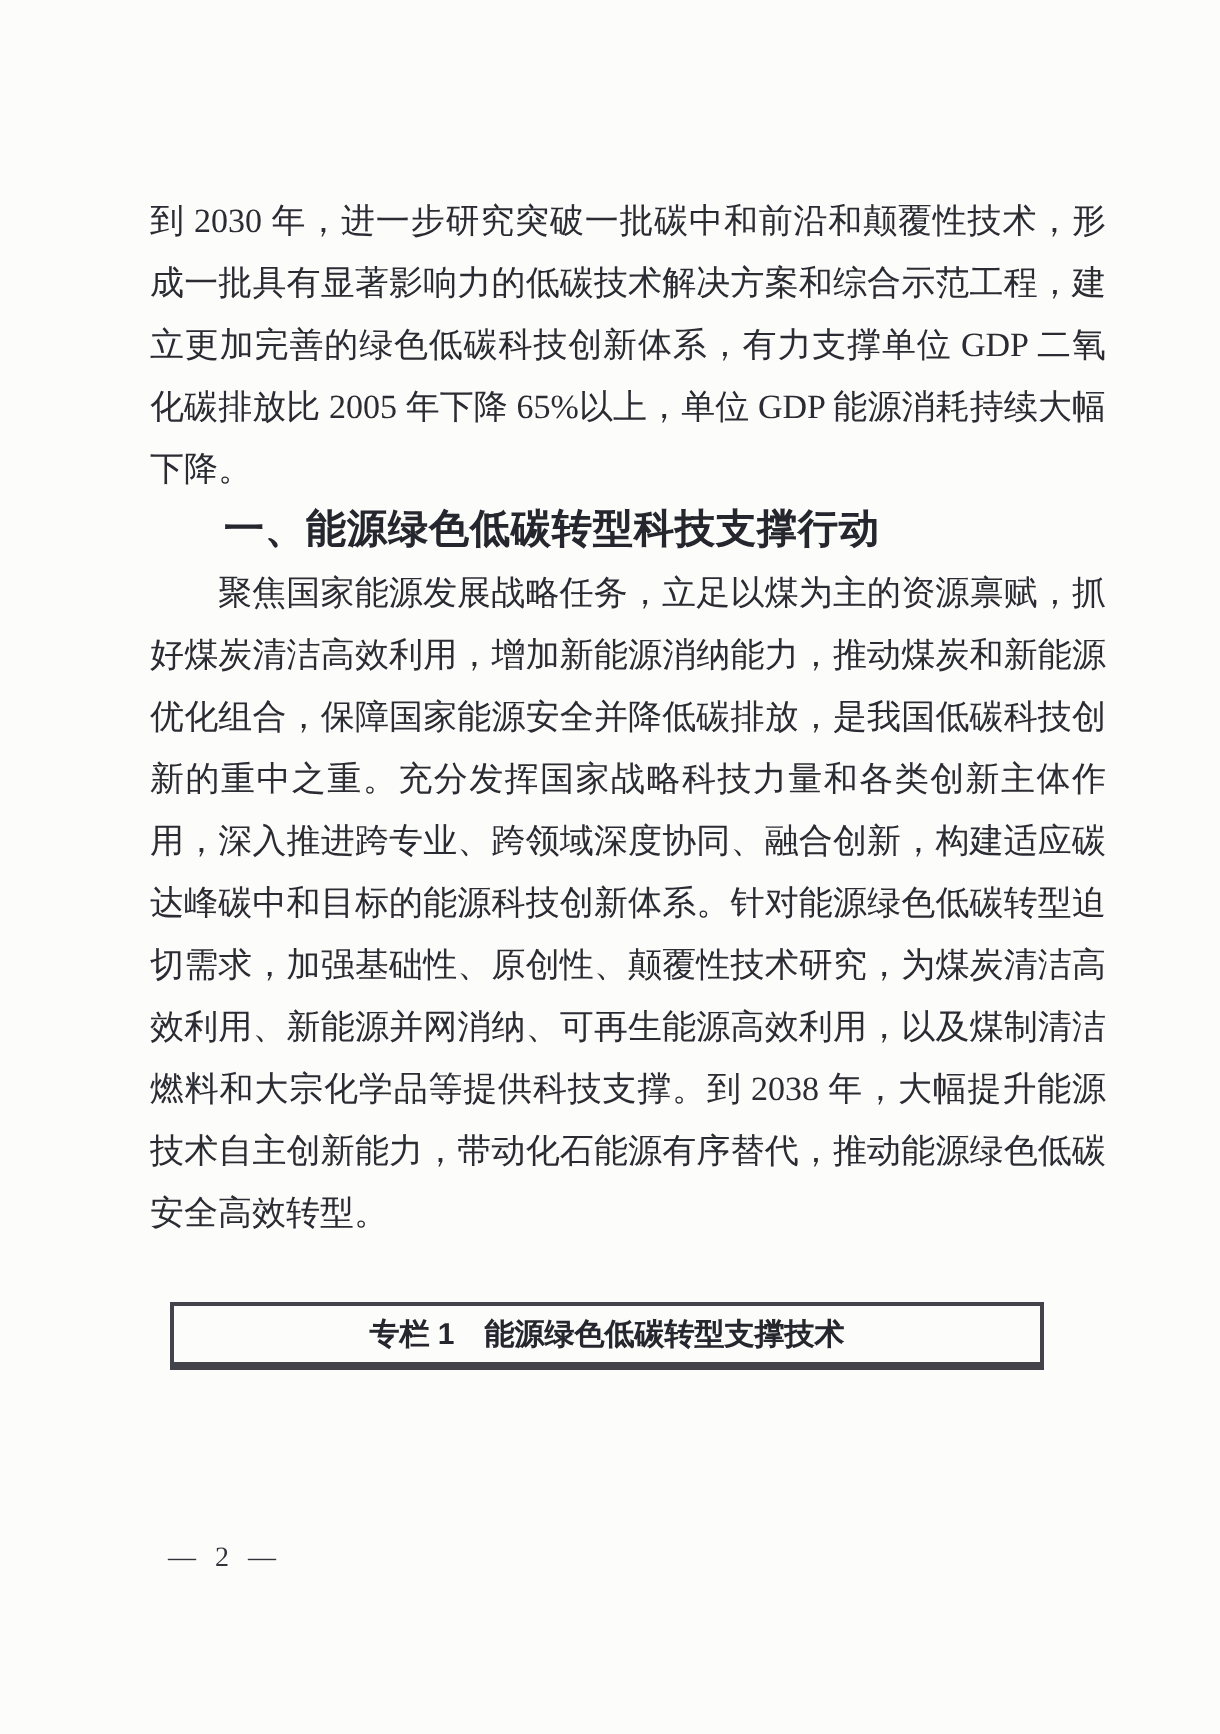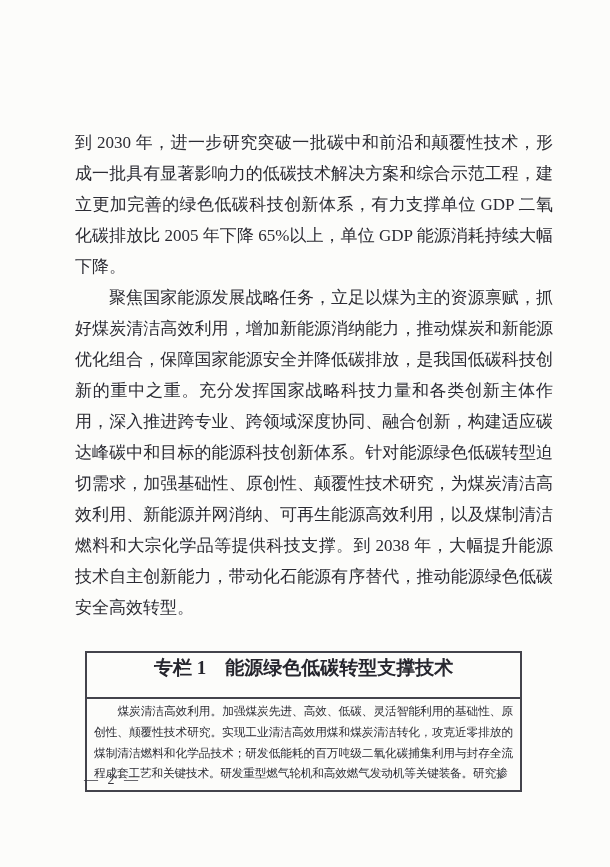--- a/index.html
+++ b/index.html
@@ -22,46 +22,46 @@
     top: 95px;
     width: 478px;
   }
   .para {
     font-size: 17px;
     line-height: 31px;
     text-align: justify;
     text-justify: inter-ideograph;
     color: #2b2b33;
   }
-  .para.continuation { text-indent: 0; margin-top: 32px; }
+  .para.continuation { text-indent: 0; }
   .para.indented { text-indent: 2em; }
   .section-heading {
     font-family: "Liberation Sans", "DejaVu Sans", sans-serif;
     font-weight: bold;
     font-size: 20px;
     line-height: 31px;
     text-indent: 37px;
     color: #26262e;
     letter-spacing: 0.5px;
     white-space: nowrap;
   }
   .callout {
     position: absolute;
     left: 85px;
     top: 651px;
     width: 437px;
     border: 2px solid #43434b;
     background: #fcfcfa;
   }
   .callout-title {
-    font-family: Liberation Serif, serif;
+    font-family: Liberation Sans, sans-serif;
     font-weight: bold;
-    font-size: 19px;
+    font-size: 15px;
     line-height: 29px;
-    height: 46px;
+    height: 30px;
     text-align: center;
     color: #26262e;
     border-bottom: 2px solid #43434b;
     overflow: hidden;
   }
   .callout-body {
     font-size: 11.7px;
     line-height: 20.8px;
     letter-spacing: -0.2px;
     padding: 3px 7px 4px 7px;
@@ -82,23 +82,23 @@
     white-space: nowrap;
   }
 </style>
 </head>
 <body>
 
 <div class="page">
 
   <div class="text-col">
     <p class="para continuation">到 2030 年，进一步研究突破一批碳中和前沿和颠覆性技术，形成一批具有显著影响力的低碳技术解决方案和综合示范工程，建立更加完善的绿色低碳科技创新体系，有力支撑单位 GDP 二氧化碳排放比 2005 年下降 65%以上，单位 GDP 能源消耗持续大幅下降。</p>
+    <h2 class="section-heading">一、能源绿色低碳转型科技支撑行动</h2>
     <p class="para indented">聚焦国家能源发展战略任务，立足以煤为主的资源禀赋，抓好煤炭清洁高效利用，增加新能源消纳能力，推动煤炭和新能源优化组合，保障国家能源安全并降低碳排放，是我国低碳科技创新的重中之重。充分发挥国家战略科技力量和各类创新主体作用，深入推进跨专业、跨领域深度协同、融合创新，构建适应碳达峰碳中和目标的能源科技创新体系。针对能源绿色低碳转型迫切需求，加强基础性、原创性、颠覆性技术研究，为煤炭清洁高效利用、新能源并网消纳、可再生能源高效利用，以及煤制清洁燃料和大宗化学品等提供科技支撑。到 2038 年，大幅提升能源技术自主创新能力，带动化石能源有序替代，推动能源绿色低碳安全高效转型。</p>
   </div>
 
   <div class="callout">
     <div class="callout-title">专栏 1　能源绿色低碳转型支撑技术</div>
-    <div class="callout-body">煤炭清洁高效利用。加强煤炭先进、高效、低碳、灵活智能利用的基础性、原创性、颠覆性技术研究。实现工业清洁高效用煤和煤炭清洁转化，攻克近零排放的煤制清洁燃料和化学品技术；研发低能耗的百万吨级二氧化碳捕集利用与封存全流程成套工艺和关键技术。研发重型燃气轮机和高效燃气发动机等关键装备。研究掺</div>
   </div>
 
   <div class="page-number">— 2 —</div>
 
 </div>
 
 </body></html>

